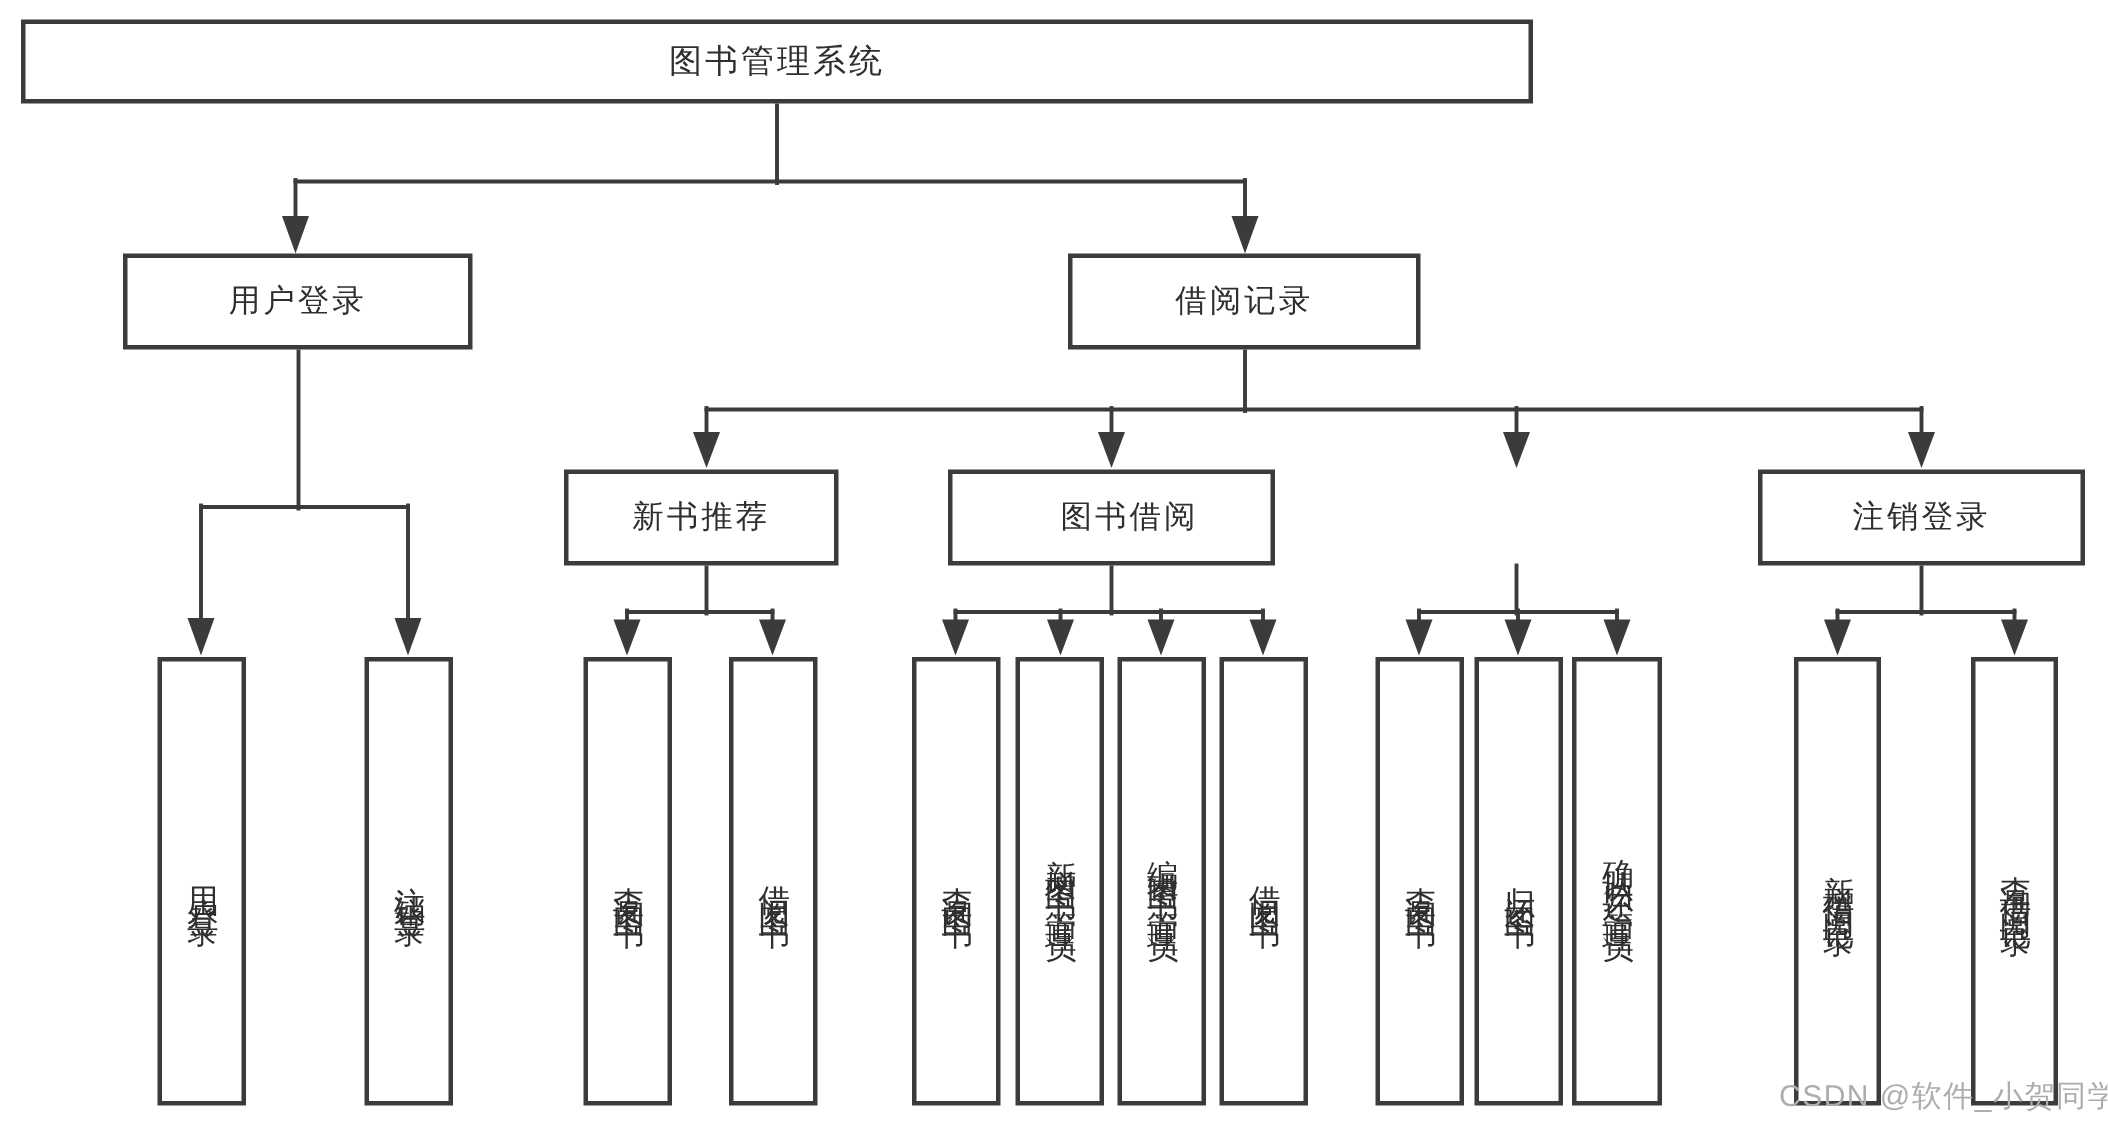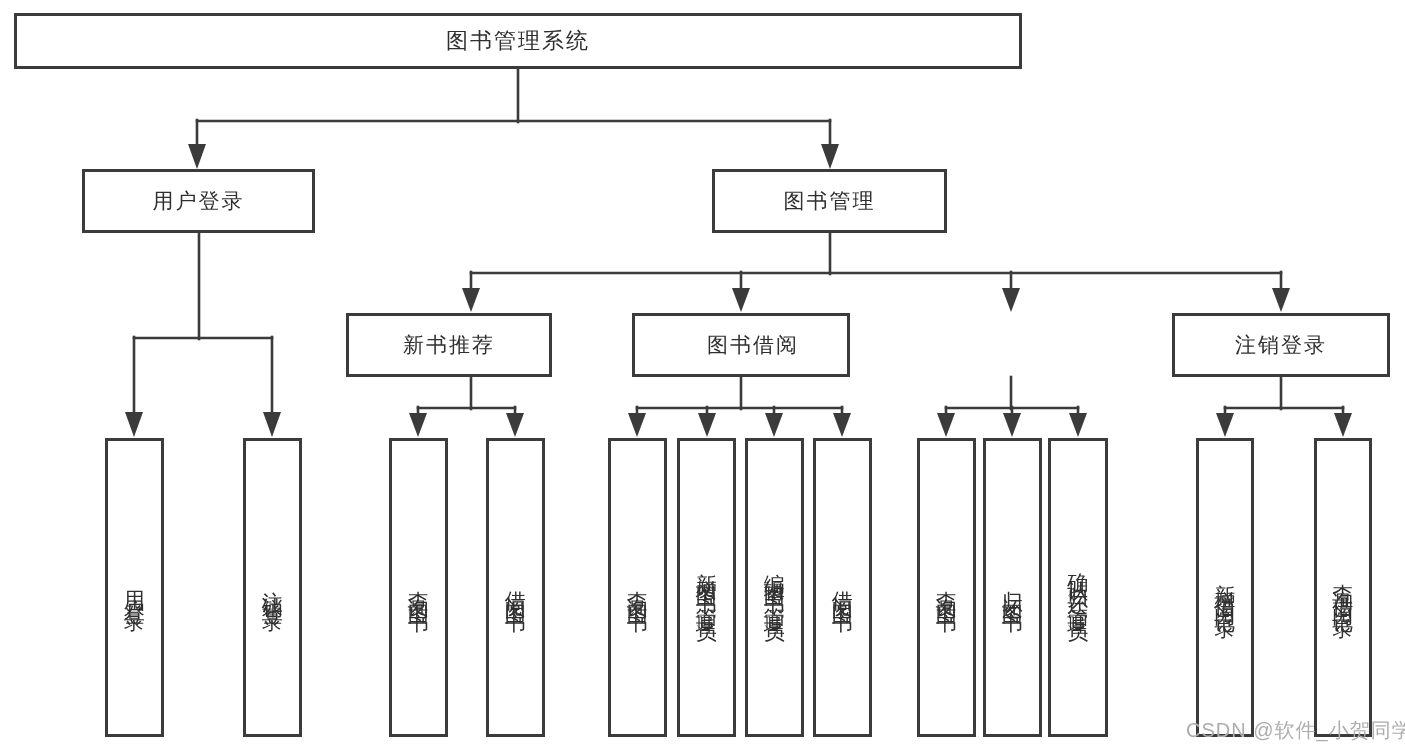--- a/index.html
+++ b/index.html
@@ -134,24 +134,24 @@
   </svg>
 
   <div class="node hbox root-node" style="left:14px;top:13px;width:1008px;height:56px;">
     <span>图书管理系统</span>
   </div>
 
   <div class="node hbox" style="left:82px;top:169px;width:233px;height:64px;">
     <span>用户登录</span>
   </div>
   <div class="node hbox" style="left:712px;top:169px;width:235px;height:64px;">
-    <span>图书管理</span>
-  </div>
-
-  <div class="node hbox" style="left:346px;top:313px;width:206px;height:64px;">
+    <span>借阅记录</span>
+  </div>
+
+  <div class="node hbox" style="left:376px;top:313px;width:183px;height:64px;">
     <span>新书推荐</span>
   </div>
   <div class="node hbox" style="left:632px;top:313px;width:218px;height:64px;padding-left:24px;">
     <span>图书借阅</span>
   </div>
   <div class="node hbox" style="left:1172px;top:313px;width:218px;height:64px;">
     <span>注销登录</span>
   </div>
 
   <div class="node leaf" style="left:105px;top:438px;width:59px;height:299px;">

